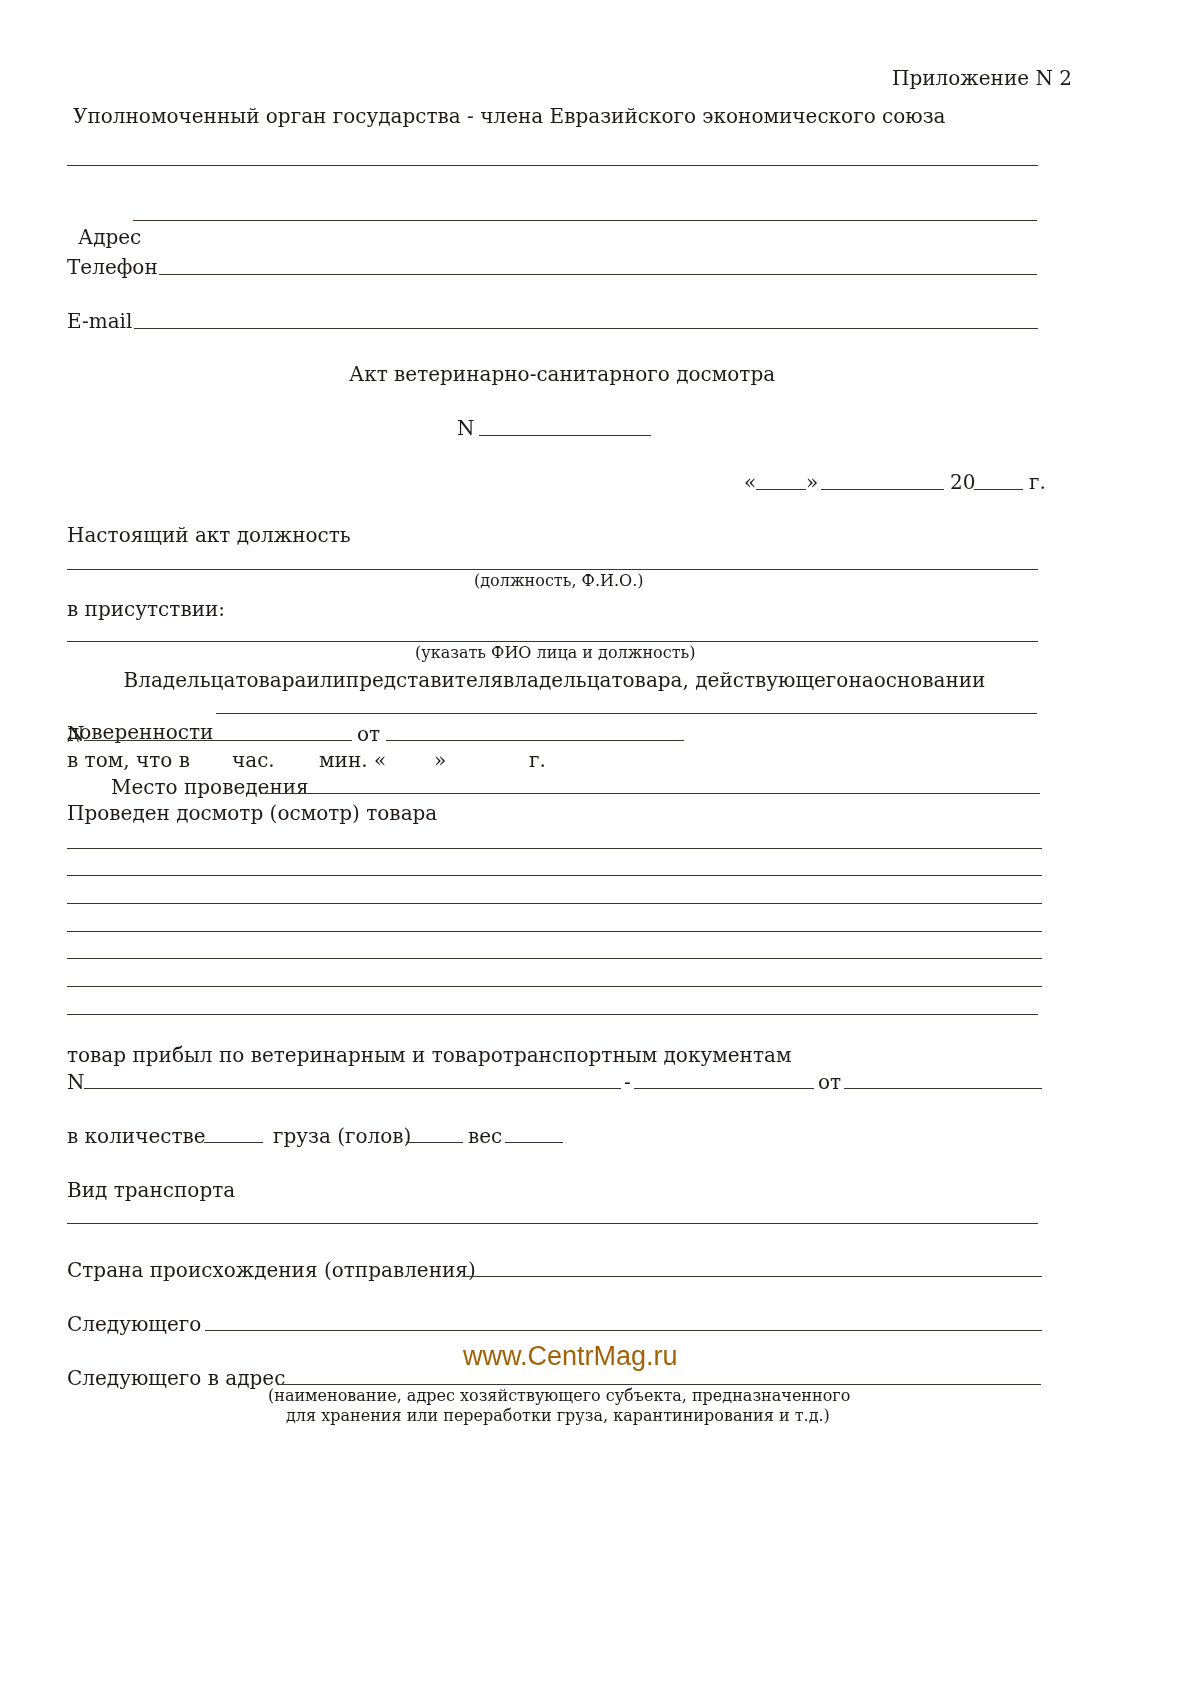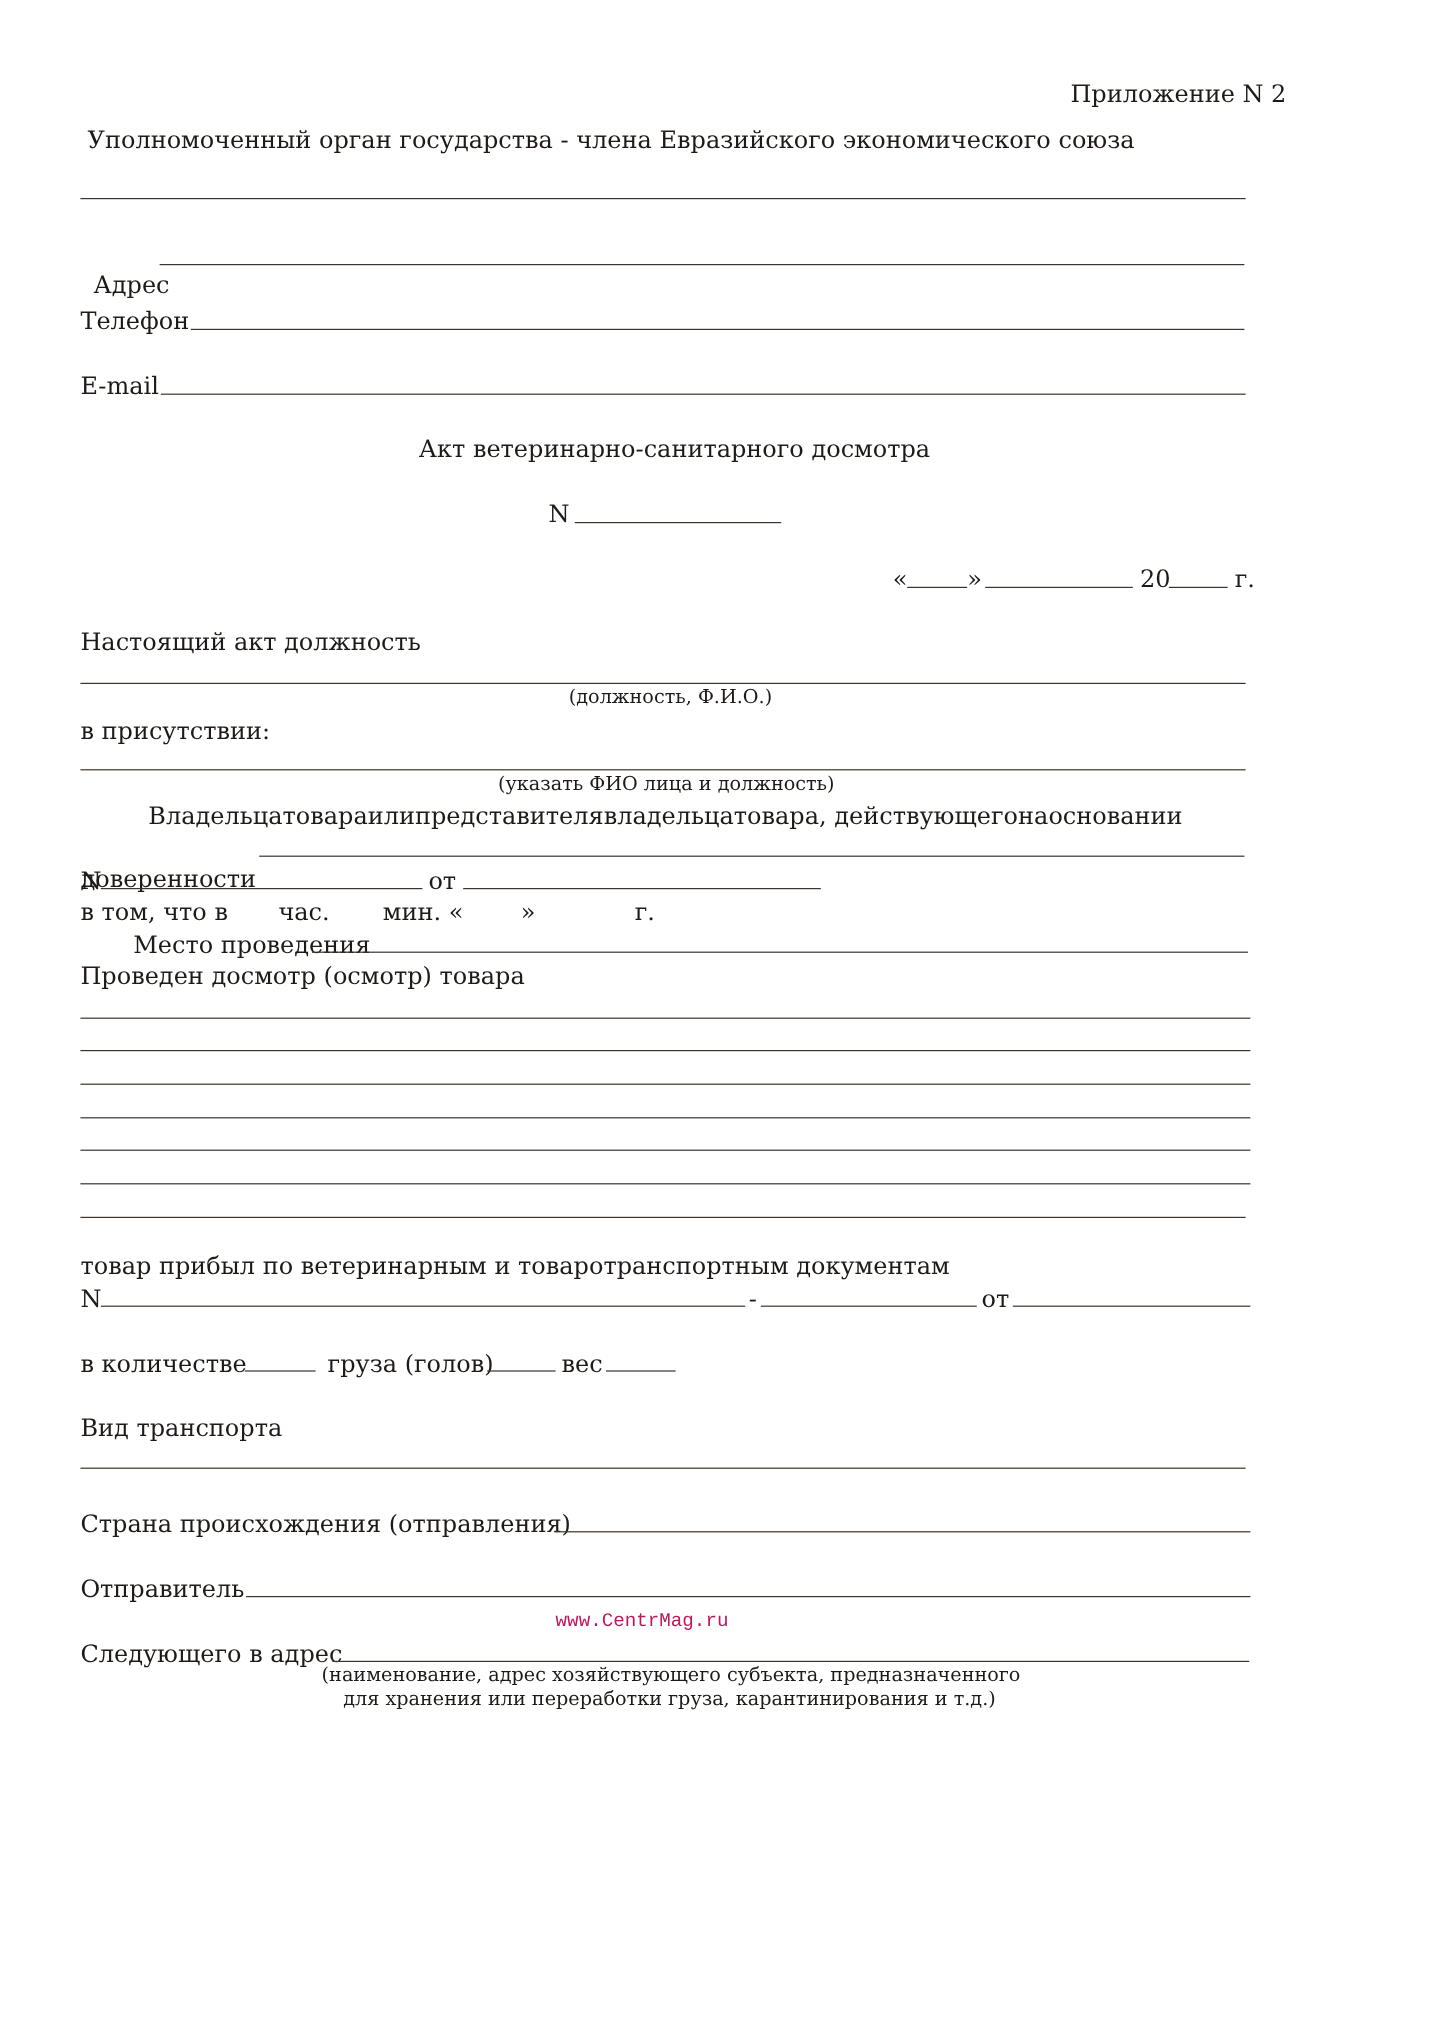--- a/index.html
+++ b/index.html
@@ -5,21 +5,21 @@
   html, body { margin: 0; padding: 0; background: #ffffff; }
   body {
     width: 1200px; height: 1697px; position: relative; overflow: hidden;
     font-family: "DejaVu Serif", "Liberation Serif", serif;
     color: #1f1a17;
     font-size: 20px;
   }
   .abs { position: absolute; white-space: nowrap; line-height: 1; }
   .line { position: absolute; height: 0; border-bottom: 1.5px solid #3b332d; }
   .small { font-size: 16px; }
-  .watermark { color: #be185d; font-family: Liberation Mono, monospace; font-size: 16px; }
+  .watermark { color: #a16207; font-family: Liberation Sans, sans-serif; font-size: 27px; }
   .stretch { display: flex; justify-content: center; }
 </style>
 </head>
 <body>
 
 <div class="abs" style="right:128px; top:68px;">Приложение N 2</div>
 <div class="abs" style="left:73px; top:106px;">Уполномоченный орган государства - члена Евразийского экономического союза</div>
 <div class="line" style="left:67px; width:971px; top:165px;"></div>
 
 <div class="abs" style="left:78px; top:203px;margin-top:24px;">Адрес</div>
@@ -101,21 +101,21 @@
 <div class="line" style="left:406px; width:57px; top:1142px;"></div>
 <div class="abs" style="left:468px; top:1126px;">вес</div>
 <div class="line" style="left:505px; width:58px; top:1142px;"></div>
 
 <div class="abs" style="left:67px; top:1180px;">Вид транспорта</div>
 <div class="line" style="left:67px; width:971px; top:1223px;"></div>
 
 <div class="abs" style="left:67px; top:1260px;">Страна происхождения (отправления)</div>
 <div class="line" style="left:462px; width:580px; top:1276px;"></div>
 
-<div class="abs" style="left:67px; top:1314px;">Отправитель</div>
+<div class="abs" style="left:67px; top:1314px;">Следующего</div>
 <div class="line" style="left:205px; width:837px; top:1330px;"></div>
 
 <div class="abs watermark" style="left:463px; top:1343px;">www.CentrMag.ru</div>
 
 <div class="abs" style="left:67px; top:1368px;">Следующего в адрес</div>
 <div class="line" style="left:277px; width:764px; top:1384px;"></div>
 <div class="abs small" style="left:268px; top:1388px;">(наименование, адрес хозяйствующего субъекта, предназначенного</div>
 <div class="abs small" style="left:286px; top:1408px;">для хранения или переработки груза, карантинирования и т.д.)</div>
 
 </body></html>

